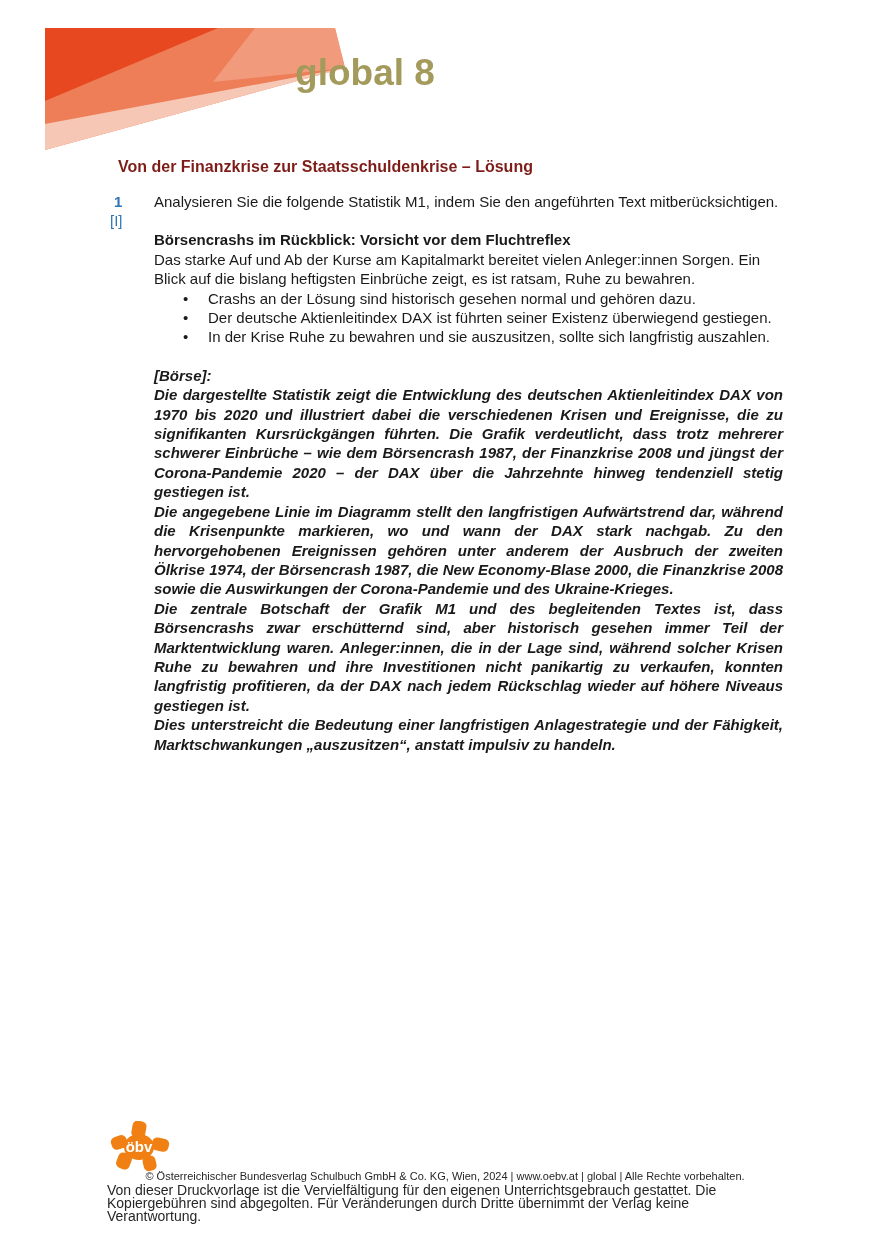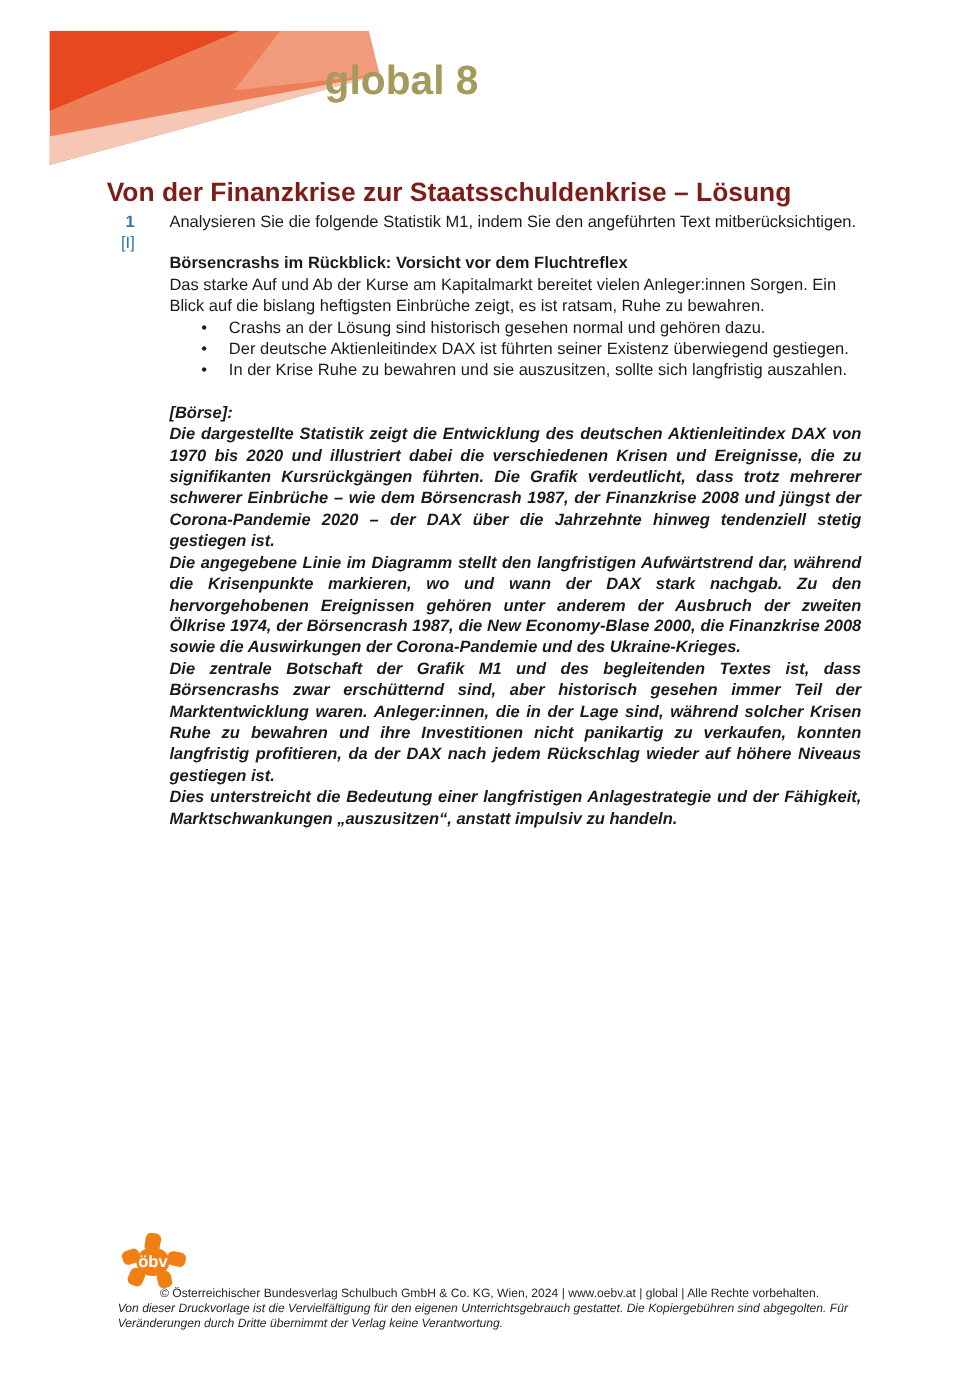--- a/index.html
+++ b/index.html
@@ -6,22 +6,22 @@
   body{
     width:890px;height:1259px;position:relative;background:#ffffff;
     font-family:"Liberation Sans", sans-serif;color:#1a1a1a;overflow:hidden;
   }
   .header-art{position:absolute;left:45px;top:28px;width:300px;height:122px;}
   .brand{
     position:absolute;left:0;top:54px;width:730px;text-align:center;
     font-size:37px;font-weight:bold;color:#a39a5c;letter-spacing:0px;line-height:1;
   }
   .page-title{
-    position:absolute;left:97px;top:146px;width:700px;
-    font-size:24px;font-weight:bold;color:#7e1d18;line-height:1.2;
+    position:absolute;left:118px;top:146px;width:700px;
+    font-size:16px;font-weight:bold;color:#7e1d18;line-height:1.2;
   }
   .task-row{position:absolute;left:107px;top:192px;width:676px;display:flex;}
   .task-num{width:47px;flex:0 0 47px;font-size:15px;line-height:19.4px;color:#2e75b6;}
   .task-num .num{font-weight:bold;padding-left:7px;}
   .task-num .marker{padding-left:3px;}
   .task-body{width:629px;font-size:15px;line-height:19.4px;}
   .task-body p{margin:0;}
   .instruction{margin:0 0 19px 0 !important;}
   .article-headline{font-weight:bold;}
   ul.article-bullets{margin:0;padding:0;list-style:none;}
@@ -29,21 +29,21 @@
   ul.article-bullets li .dot{position:absolute;left:29px;top:0;}
   .solution-label{margin-top:19px !important;font-weight:bold;font-style:italic;}
   .solution-par{font-weight:bold;font-style:italic;text-align:justify;}
   .footer-logo{position:absolute;left:110px;top:1121px;width:60px;height:52px;}
   .footer-copy{
     position:absolute;left:107px;top:1170px;width:676px;text-align:center;
     font-size:11px;line-height:13px;color:#262626;
   }
   .footer-note{
     position:absolute;left:107px;top:1184px;width:678px;text-align:left;
-    font-size:11px;line-height:13px;color:#262626;font-style:italic;
+    font-size:14px;line-height:13px;color:#262626;
   }
 </style>
 </head>
 <body>
 
 <div class="header-art">
   <svg width="300" height="122" viewBox="0 0 300 122" preserveAspectRatio="none" aria-hidden="true">
     <polygon points="0,0 290,0 300,40 0,122" fill="#ee7e58"></polygon>
     <polygon points="210,0 290,0 300,40 168,54" fill="#f29b7c"></polygon>
     <polygon points="0,96 300,40 0,122" fill="#f7c7b5"></polygon>

